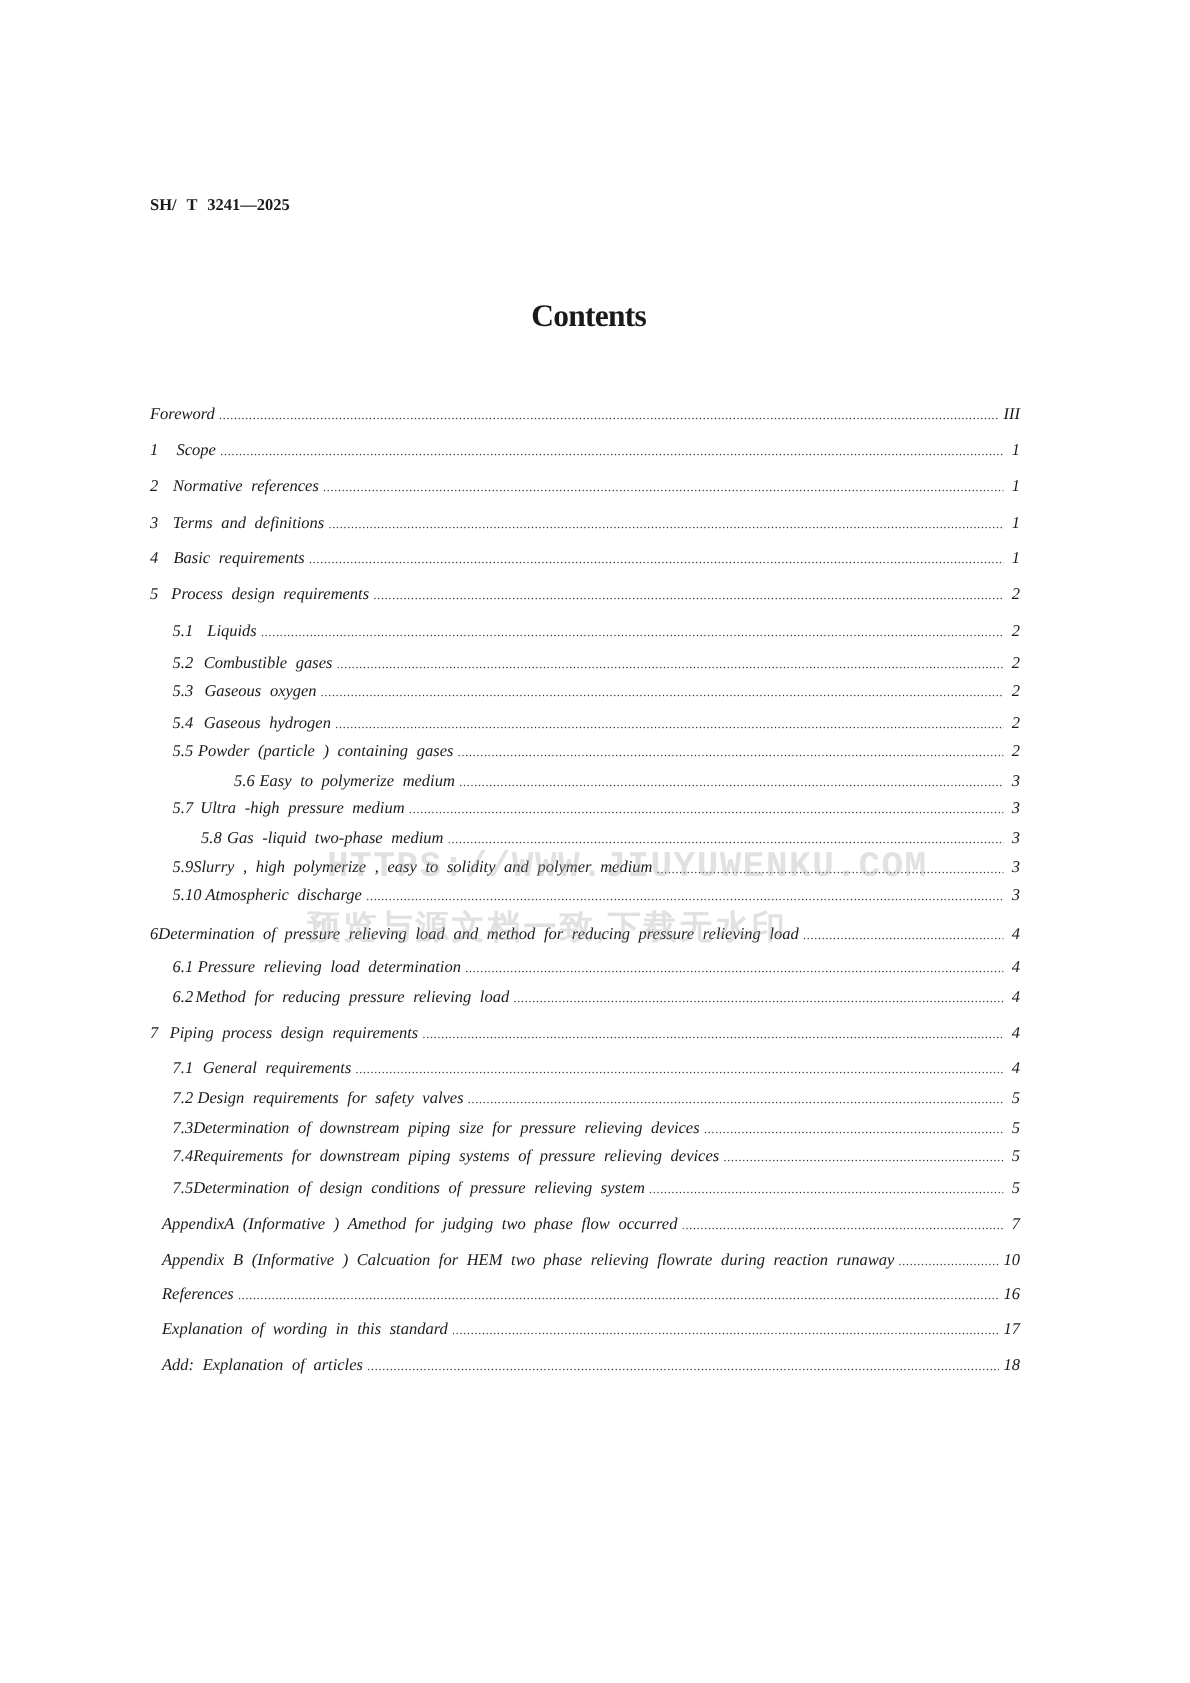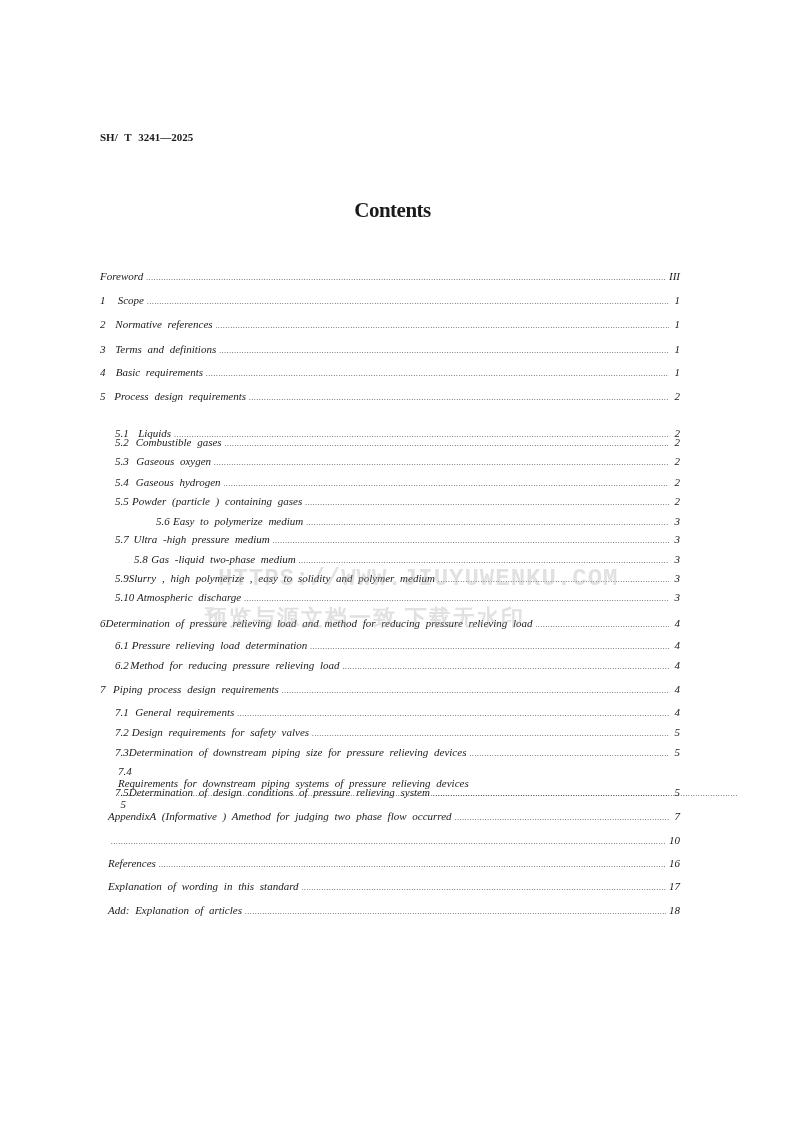--- a/index.html
+++ b/index.html
@@ -62,21 +62,21 @@
       <span class="dots"></span>
       <span class="page">1</span>
     </div>
     <div class="row" style="left: 0px; width: 580px; top: 390px;">
       <span class="num" style="width: 21px;">5</span>
       <span class="label">Process  design  requirements</span>
       <span class="dots"></span>
       <span class="page">2</span>
     </div>
     <div class="row" style="left: 15px; width: 565px; top: 415px;">
-      <span class="num" style="width: 29px; margin-top: 12px;">5.1</span>
+      <span class="num" style="width: 29px;">5.1</span>
       <span class="label">Liquids</span>
       <span class="dots"></span>
       <span class="page">2</span>
     </div>
     <div class="row" style="left: 15px; width: 565px; top: 436px;">
       <span class="num" style="width: 29px;">5.2</span>
       <span class="label">Combustible  gases</span>
       <span class="dots"></span>
       <span class="page">2</span>
     </div>
@@ -163,38 +163,39 @@
       <span class="label">Design  requirements  for safety  valves</span>
       <span class="dots"></span>
       <span class="page">5</span>
     </div>
     <div class="row" style="left: 15px; width: 565px; top: 746px;">
       <span class="num" style="width: 29px;">7.3</span>
       <span class="label">Determination  of downstream  piping size  for pressure relieving  devices</span>
       <span class="dots"></span>
       <span class="page">5</span>
     </div>
-    <div class="row" style="left: 15px; width: 565px; top: 765px; flex-direction: column;">
+    <div class="row" style="left: 15px; width: 565px; top: 765px;">
       <span class="num" style="width: 29px;">7.4</span>
       <span class="label">Requirements  for downstream  piping  systems of pressure  relieving  devices</span>
       <span class="dots"></span>
       <span class="page">5</span>
     </div>
     <div class="row" style="left: 15px; width: 565px; top: 786px;">
       <span class="num" style="width: 29px;">7.5</span>
       <span class="label">Determination  of design conditions  of pressure relieving  system</span>
       <span class="dots"></span>
       <span class="page">5</span>
     </div>
     <div class="row" style="left: 8px; width: 572px; top: 810px;">
       <span class="label">AppendixA  (Informative )  Amethod   for judging  two  phase  flow  occurred</span>
       <span class="dots"></span>
       <span class="page">7</span>
     </div>
     <div class="row" style="left: 8px; width: 572px; top: 834px;">
+      <span class="label">Appendix  B (Informative )   Calcuation   for HEM  two phase  relieving  flowrate  during  reaction  runaway</span>
       <span class="dots"></span>
       <span class="page">10</span>
     </div>
     <div class="row" style="left: 8px; width: 572px; top: 857px;">
       <span class="label">References</span>
       <span class="dots"></span>
       <span class="page">16</span>
     </div>
     <div class="row" style="left: 8px; width: 572px; top: 880px;">
       <span class="label">Explanation  of wording  in this  standard</span>

